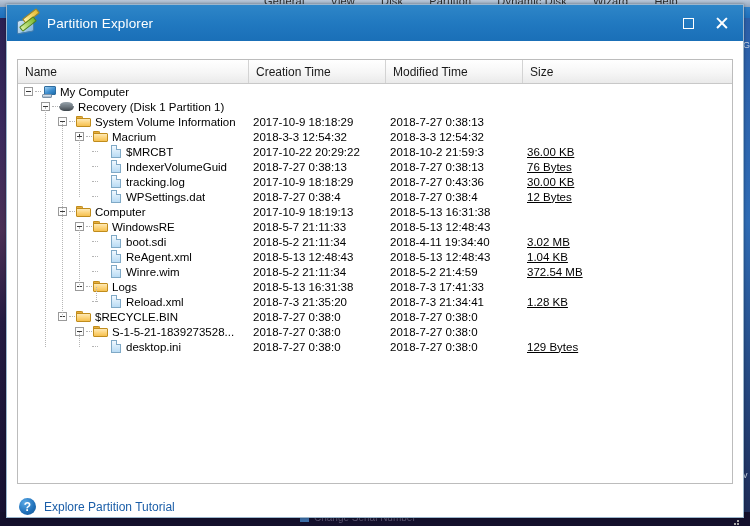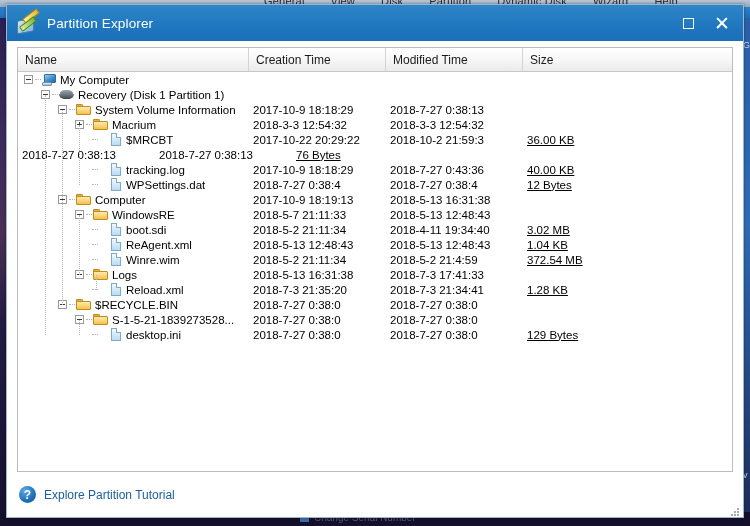--- a/index.html
+++ b/index.html
@@ -163,20 +163,21 @@
     font-size: 19px;
     line-height: 19px;
     font-weight: 300;
   }
 
   
   .dlg-body {
     position: relative;
     height: 371px;
     background: #ffffff;
+    margin-top: 12px;
   }
 
   .listview {
     position: absolute;
     left: 10px; top: 6px;
     width: 716px; height: 425px;
     border: 1px solid #bcbcbc;
     background: #ffffff;
     box-sizing: border-box;
     overflow: hidden;
@@ -536,38 +537,48 @@
                   <span class="pg"></span>
                   <span class="fold"></span>
                 </span>
                 <span class="name-text">$MRCBT</span>
               </div>
               <div class="cell-ct">2017-10-22 20:29:22</div>
               <div class="cell-mt">2018-10-2 21:59:3</div>
               <div class="cell-sz">36.00 KB</div>
             </div>
             <div class="row">
+              <div class="cell-name">
+                <span class="indent" style="width: 74px;"></span>
+                <span class="dotlead"></span>
+                <span class="expander-spacer"></span>
+                <span class="ico ico-file">
+                  <span class="pg"></span>
+                  <span class="fold"></span>
+                </span>
+                <span class="name-text">IndexerVolumeGuid</span>
+              </div>
               <div class="cell-ct">2018-7-27 0:38:13</div>
               <div class="cell-mt">2018-7-27 0:38:13</div>
               <div class="cell-sz">76 Bytes</div>
             </div>
             <div class="row">
               <div class="cell-name">
                 <span class="indent" style="width: 74px;"></span>
                 <span class="dotlead"></span>
                 <span class="expander-spacer"></span>
                 <span class="ico ico-file">
                   <span class="pg"></span>
                   <span class="fold"></span>
                 </span>
                 <span class="name-text">tracking.log</span>
               </div>
               <div class="cell-ct">2017-10-9 18:18:29</div>
               <div class="cell-mt">2018-7-27 0:43:36</div>
-              <div class="cell-sz">40.00 KB</div>
+              <div class="cell-sz">30.00 KB</div>
             </div>
             <div class="row">
               <div class="cell-name">
                 <span class="indent" style="width: 74px;"></span>
                 <span class="dotlead"></span>
                 <span class="expander-spacer"></span>
                 <span class="ico ico-file">
                   <span class="pg"></span>
                   <span class="fold"></span>
                 </span>

